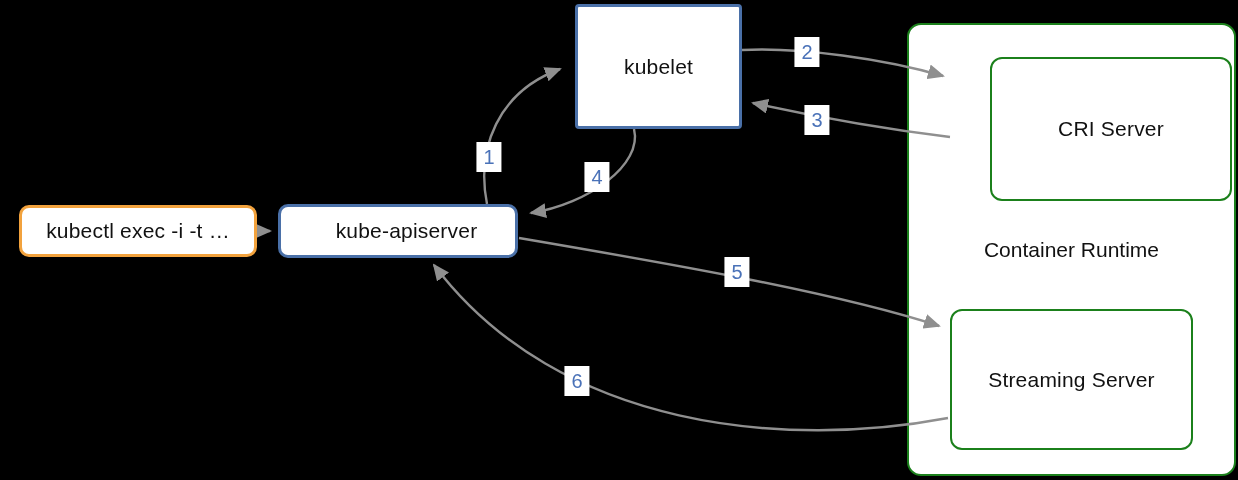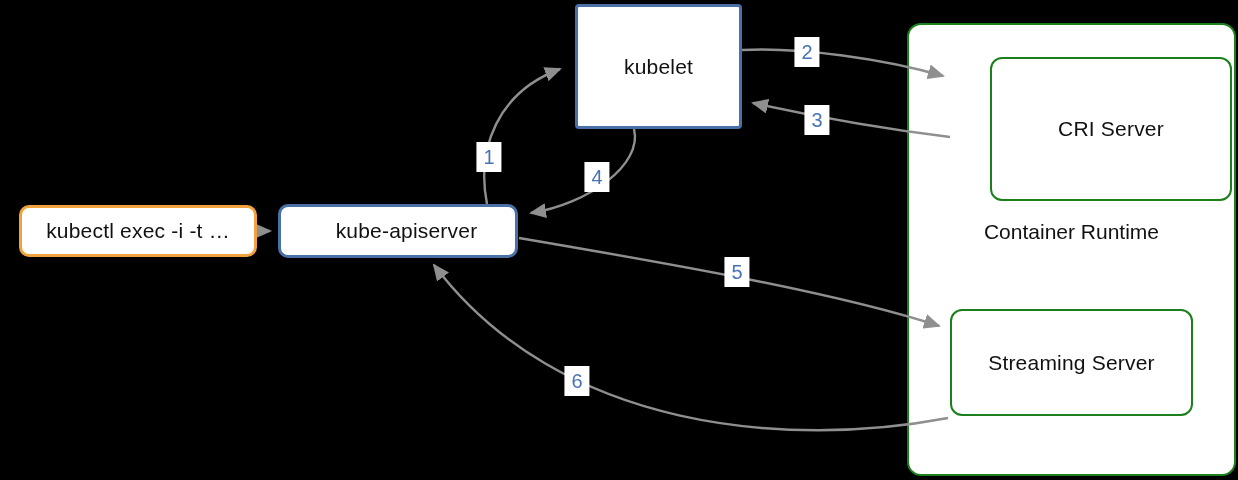--- a/index.html
+++ b/index.html
@@ -34,21 +34,21 @@
   .node.green  { border: 2px solid #1b801b; border-radius: 12px; }
   .node.runtime {
     z-index: 1;
     border-radius: 14px;
     align-items: flex-start;
     justify-content: center;
   }
   .runtime-title {
     position: absolute;
     left: 907px;
-    top: 220px;
+    top: 238px;
     width: 329px;
     text-align: center;
     color: #111111;
     font-size: 21px;
     z-index: 3;
   }
   .edge-label {
     position: absolute;
     transform: translate(-50%, -50%);
     background: #ffffff;
@@ -92,21 +92,21 @@
   <div class="node blue" style="left:575px; top:4px; width:167px; height:125px; border-radius:4px;">
     <span>kubelet</span>
   </div>
 
   <div class="runtime-title">Container Runtime</div>
 
   <div class="node green" style="left:950px; top:57px; width:242px; height:144px;margin-left:40px;">
     <span>CRI Server</span>
   </div>
 
-  <div class="node green" style="left:950px; top:309px; width:243px; height:107px;">
+  <div class="node green" style="left:950px; top:309px; width:243px; height:141px;">
     <span>Streaming Server</span>
   </div>
 
   <div class="edge-label" style="left:489px; top:157px;">1</div>
   <div class="edge-label" style="left:807px; top:52px;">2</div>
   <div class="edge-label" style="left:817px; top:120px;">3</div>
   <div class="edge-label" style="left:597px; top:177px;">4</div>
   <div class="edge-label" style="left:737px; top:272px;">5</div>
   <div class="edge-label" style="left:577px; top:381px;">6</div>
 

